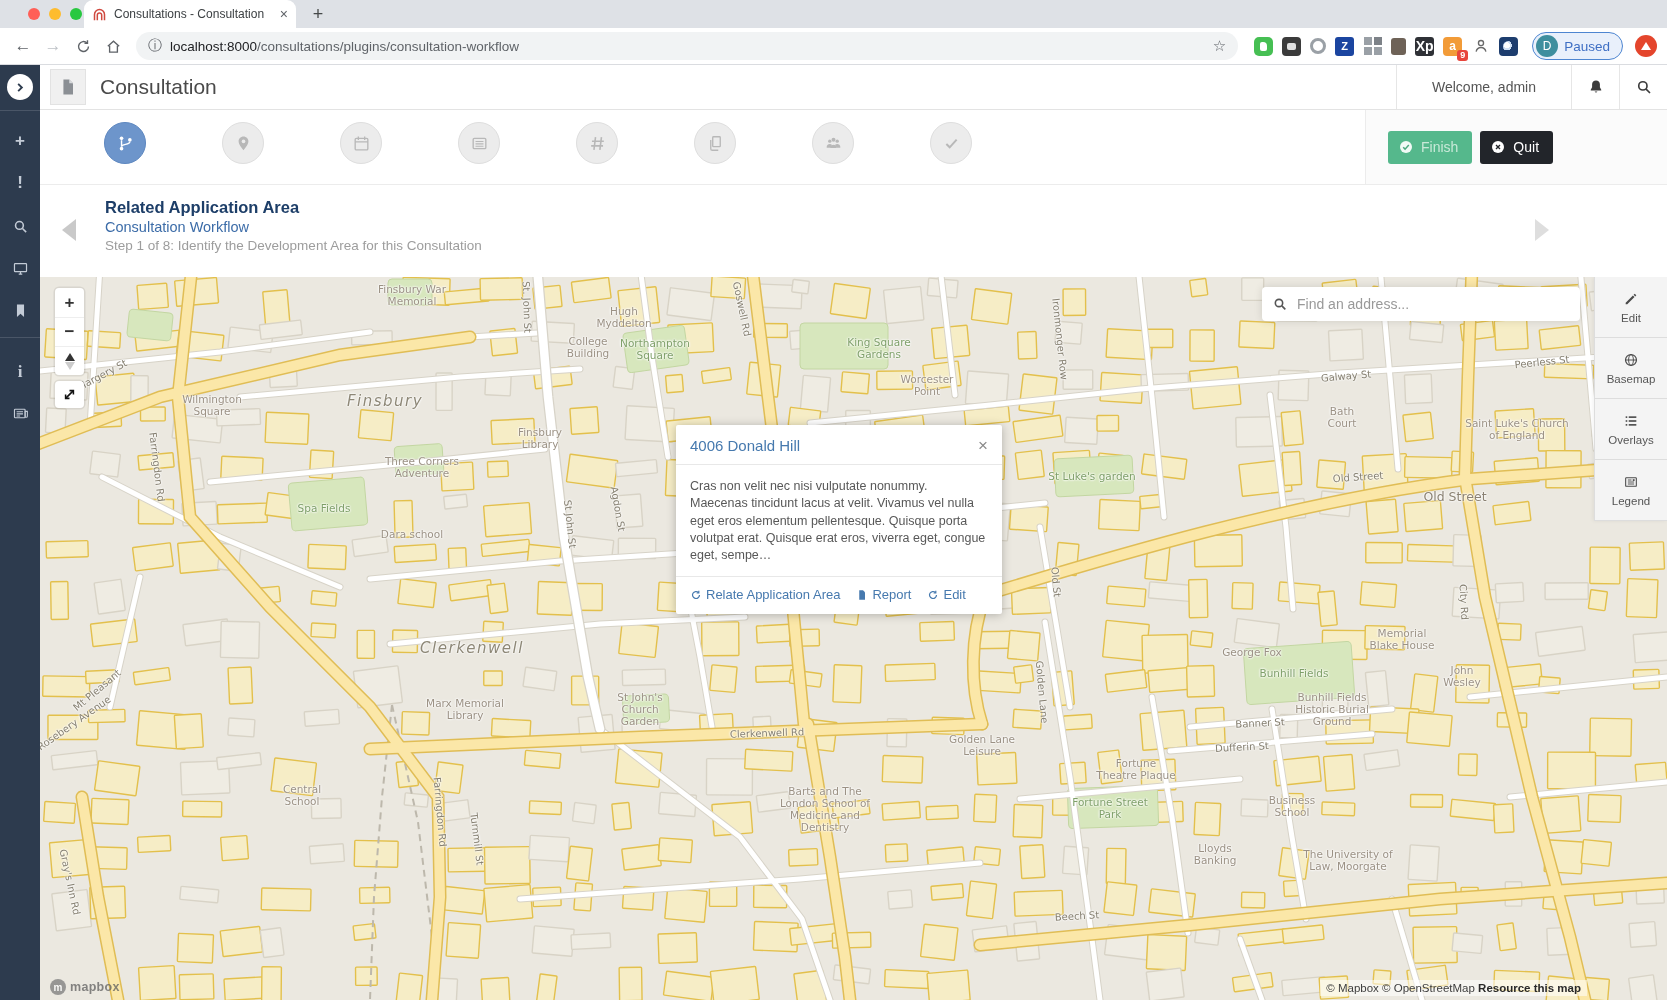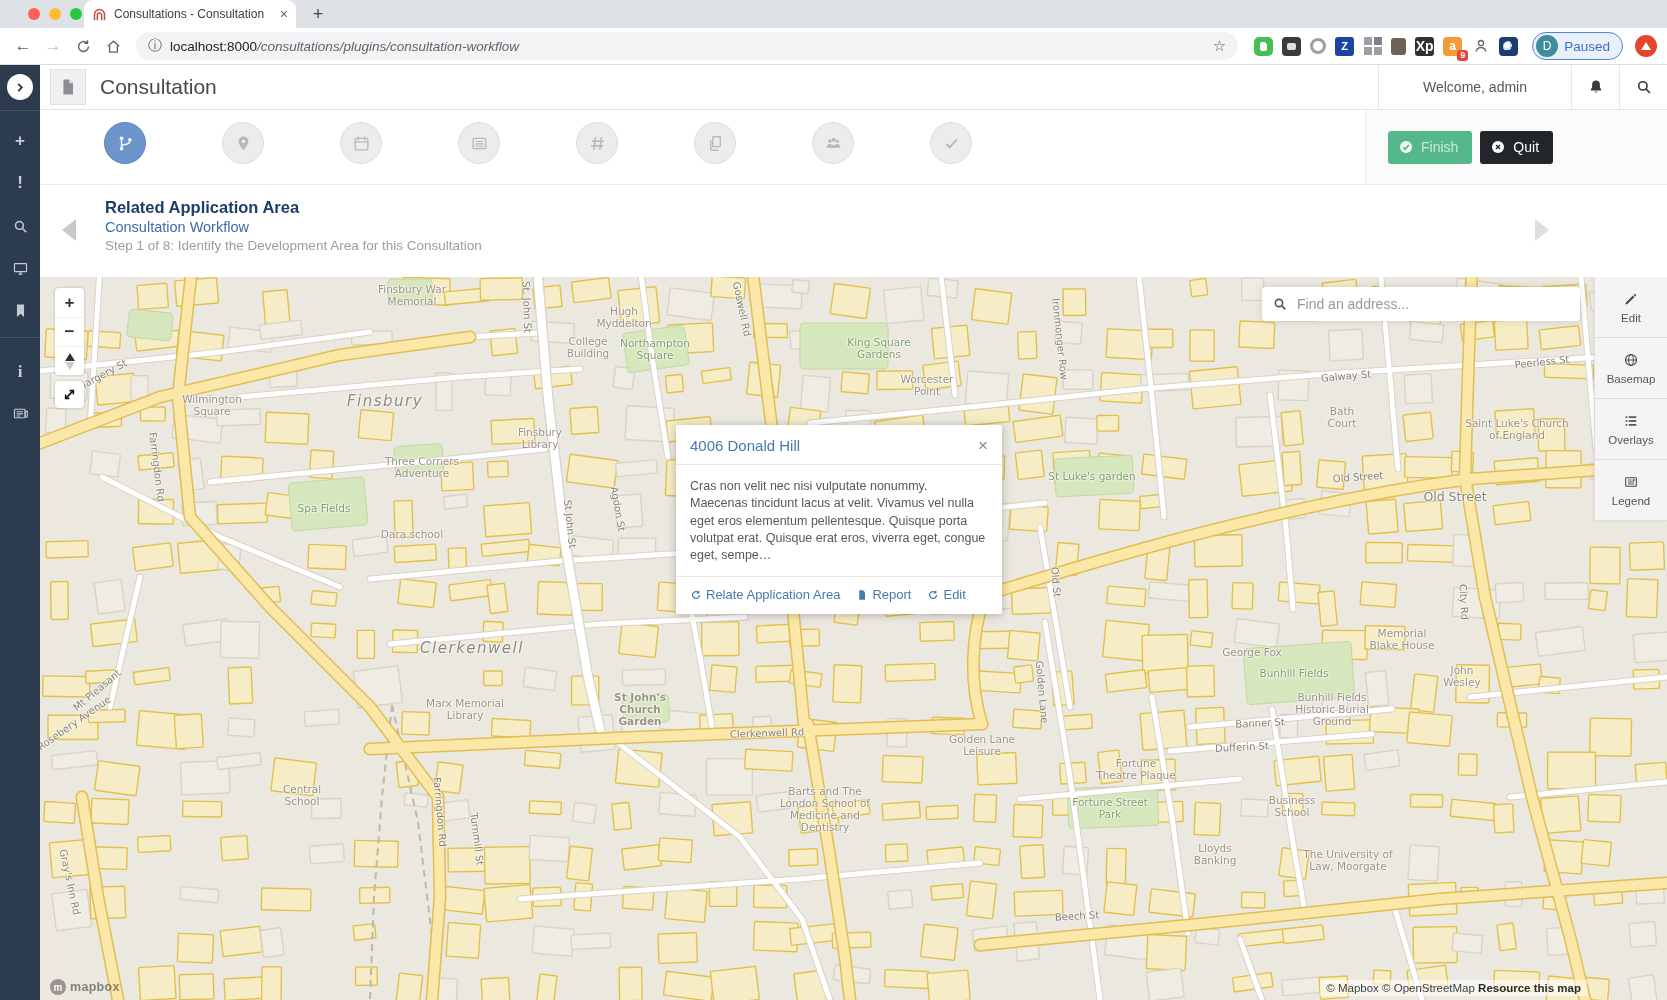--- a/index.html
+++ b/index.html
@@ -21,21 +21,21 @@
   .toolbar { position:absolute; left:0; top:28px; width:100%; height:37px; background:#fff;
              display:flex; align-items:center; padding:0 10px; gap:4px; border-bottom:1px solid #dadce0; }
   .navbtn { width:26px; height:26px; display:flex; align-items:center; justify-content:center;
             color:#5f6368; font-size:17px; border-radius:50%; }
   .navbtn.disabled { color:#bdc1c6; }
   .navbtn svg { width:17px; height:17px; }
   .urlpill { flex:1; height:28px; background:#f1f3f4; border-radius:14px; margin:0 8px 0 6px;
              display:flex; align-items:center; padding:0 12px; gap:8px; min-width:0; }
   .urlinfo { color:#5f6368; font-size:14px; }
   .urltext { font-size:13.5px; color:#202124; white-space:nowrap; overflow:hidden; flex:1; }
-  .urltext .path { color:#5f6368;font-style:italic; }
+  .urltext .path { color:#5f6368; }
   .urlstar { color:#5f6368; font-size:15px; }
   .extrow { display:flex; align-items:center; gap:9px; padding:0 4px; }
   .ext { width:19px; height:19px; display:flex; align-items:center; justify-content:center;
          font-size:11px; position:relative; flex:0 0 auto; }
   .ext-evernote{ background:#46bf53; border-radius:5px; }
   .ext-evernote::after{ content:""; width:7px;height:9px;background:#fff;border-radius:2px 4px 2px 2px; }
   .ext-robot{ background:#3b3b3b; border-radius:4px; }
   .ext-robot::after{ content:""; width:9px;height:7px;background:#fff;border-radius:2px; opacity:.85;}
   .ext-ring{ border:3px solid #9aa0a6; border-radius:50%; width:16px; height:16px; }
   .ext-zotero{ background:#1b45a0; color:#fff; font-weight:700; border-radius:3px; }
@@ -73,21 +73,21 @@
   .sb-divider { position:absolute; left:0; width:40px; height:1px; background:rgba(255,255,255,.14); }
   .tglyph { font-size:17px; font-weight:700; line-height:1; }
 
   .appheader { position:absolute; left:40px; top:65px; width:1627px; height:45px; background:#fff;
                border-bottom:1px solid #e3e3e3; display:flex; align-items:center; z-index:4; }
   .doc-badge { width:36px; height:36px; background:#f0f0f0; border:1px solid #e2e2e2; margin-left:10px;
                display:flex; align-items:center; justify-content:center; }
   .doc-badge svg{ width:20px; height:20px; }
   .apptitle { font-size:21px; color:#4a4a4a; margin-left:14px; font-weight:400; }
   .hdr-right { margin-left:auto; display:flex; align-items:stretch; height:100%; }
-  .welcome { display:flex; align-items:center; padding:0 44px; font-size:14px; color:#555;
+  .welcome { display:flex; align-items:center; padding:0 35px; font-size:14px; color:#555;
              border-left:1px solid #e6e6e6; }
   .hdr-icon { width:48px; display:flex; align-items:center; justify-content:center; color:#3c3c3c;
               border-left:1px solid #e6e6e6; cursor:pointer; }
   .hdr-icon svg{ width:18px; height:18px; }
 
   .stepbar { position:absolute; left:40px; top:110px; width:1627px; height:75px; background:#fff;
              border-bottom:1px solid #ececec; z-index:4; }
   .steps { position:absolute; left:64px; top:12px; display:flex; gap:76px; }
   .step { width:42px; height:42px; border-radius:50%; background:#ececec; border:1px solid #dedede;
           color:#b8b8b8; display:flex; align-items:center; justify-content:center; cursor:pointer; }
@@ -996,21 +996,21 @@
         <div class="ml ml-park" style="left: 1254px; top: 396px; transform: translate(-50%, -50%);">Bunhill Fields</div>
         <div class="ml ml-street" style="left: 1002px; top: 415px; transform: translate(-50%, -50%) rotate(85deg);">Golden Lane</div>
         <div class="ml ml-street" style="left: 727px; top: 456px; transform: translate(-50%, -50%) rotate(-2deg);">Clerkenwell Rd</div>
         <div class="ml ml-street" style="left: 1220px; top: 446px; transform: translate(-50%, -50%) rotate(-3deg);">Banner St</div>
         <div class="ml ml-street" style="left: 1202px; top: 470px; transform: translate(-50%, -50%) rotate(-3deg);">Dufferin St</div>
         <div class="ml ml-poi wrap" style="left: 1292px; top: 432px; width: 112px; transform: translate(-50%, -50%);">Bunhill Fields Historic Burial Ground</div>
         <div class="ml ml-poi wrap" style="left: 1096px; top: 492px; width: 80px; transform: translate(-50%, -50%);">Fortune Theatre Plaque</div>
         <div class="ml ml-park wrap" style="left: 1070px; top: 531px; width: 84px; transform: translate(-50%, -50%);">Fortune Street Park</div>
         <div class="ml ml-poi wrap" style="left: 942px; top: 468px; width: 70px; transform: translate(-50%, -50%);">Golden Lane Leisure</div>
         <div class="ml ml-poi wrap" style="left: 425px; top: 432px; width: 82px; transform: translate(-50%, -50%);">Marx Memorial Library</div>
-        <div class="ml ml-poi wrap" style="left: 600px; top: 432px; width: 72px; transform: translate(-50%, -50%); font-weight: bold;">St John's Church Garden</div>
+        <div class="ml ml-poi wrap" style="left: 600px; top: 432px; width: 72px; transform: translate(-50%, -50%);">St John's Church Garden</div>
         <div class="ml ml-poi wrap" style="left: 262px; top: 518px; width: 62px; transform: translate(-50%, -50%);">Central School</div>
         <div class="ml ml-poi wrap" style="left: 785px; top: 532px; width: 112px; transform: translate(-50%, -50%);">Barts and The London School of Medicine and Dentistry</div>
         <div class="ml ml-street" style="left: 1037px; top: 639px; transform: translate(-50%, -50%) rotate(-3deg);">Beech St</div>
         <div class="ml ml-poi wrap" style="left: 1308px; top: 583px; width: 102px; transform: translate(-50%, -50%);">The University of Law, Moorgate</div>
         <div class="ml ml-poi wrap" style="left: 1175px; top: 577px; width: 62px; transform: translate(-50%, -50%);">Lloyds Banking</div>
         <div class="ml ml-poi wrap" style="left: 1252px; top: 529px; width: 72px; transform: translate(-50%, -50%);">Business School</div>
         <div class="ml ml-street" style="left: 57px; top: 413px; transform: translate(-50%, -50%) rotate(-40deg);">Mt Pleasant</div>
         <div class="ml ml-street" style="left: 34px; top: 446px; transform: translate(-50%, -50%) rotate(-35deg);">Rosebery Avenue</div>
         <div class="ml ml-street" style="left: 30px; top: 605px; transform: translate(-50%, -50%) rotate(78deg);">Gray's Inn Rd</div>
         <div class="ml ml-street" style="left: 400px; top: 535px; transform: translate(-50%, -50%) rotate(85deg);">Farringdon Rd</div>

